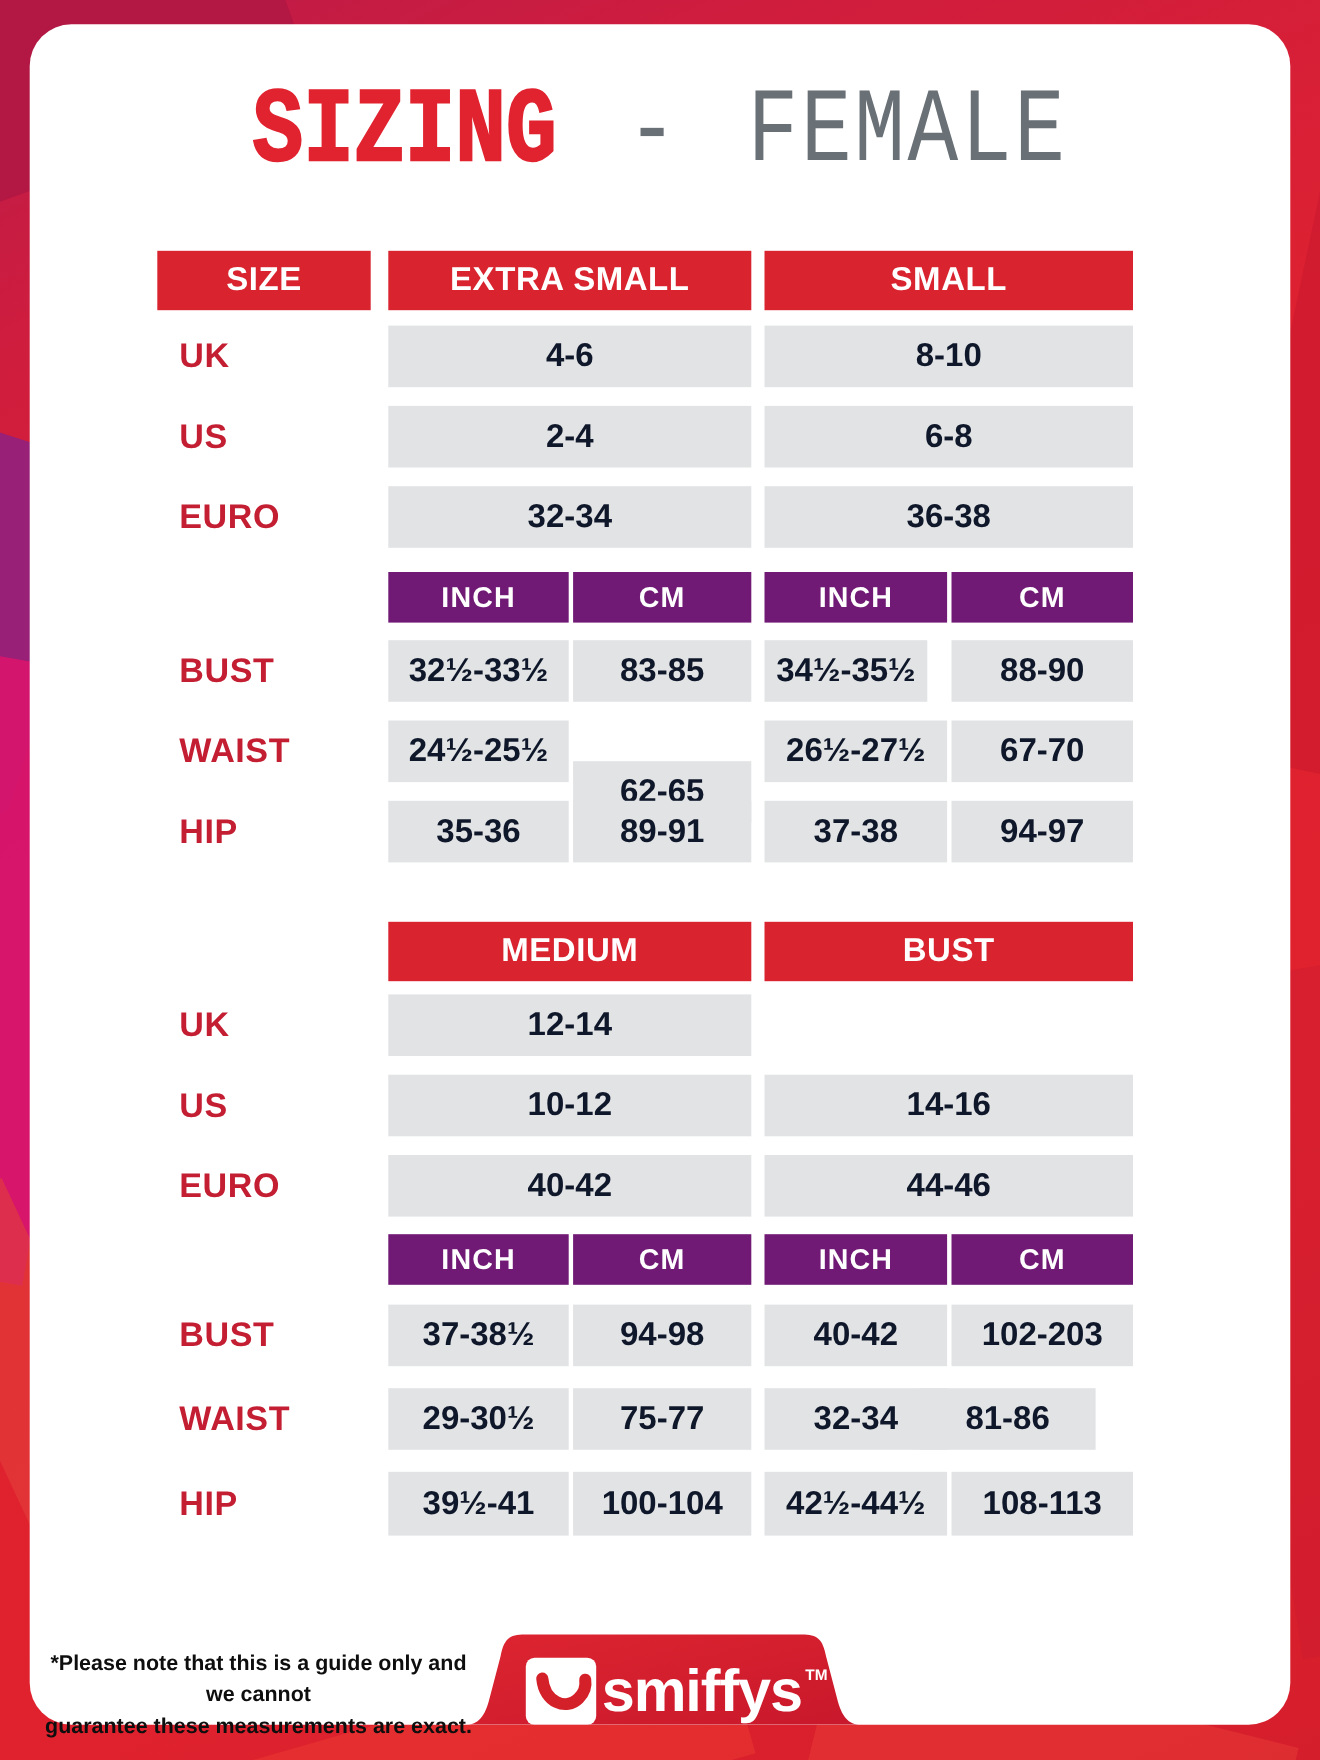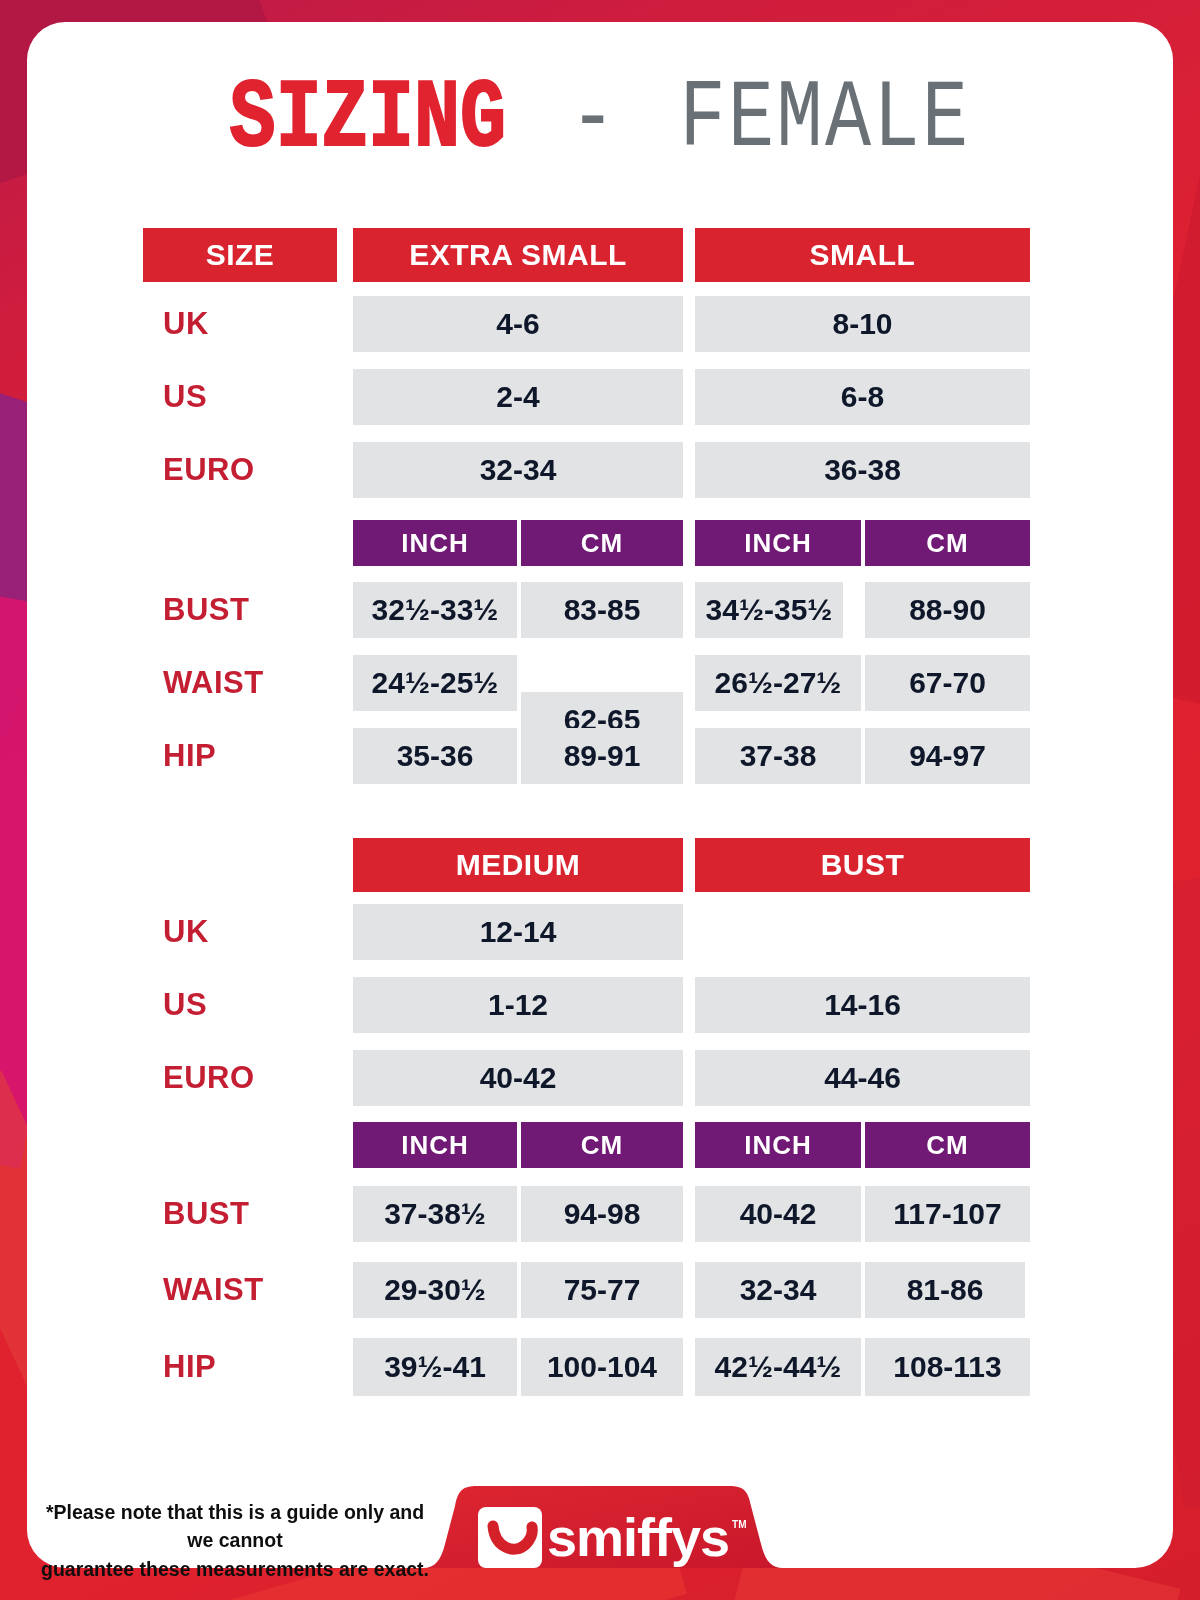--- a/index.html
+++ b/index.html
@@ -34,21 +34,21 @@
   .val-cell{position:absolute;background:#e2e3e4;color:#0f172a;font-weight:bold;font-size:30px;
             display:flex;align-items:center;justify-content:center;}
   .row-label{position:absolute;color:#c41e33;font-weight:bold;font-size:31px;
              display:flex;align-items:center;letter-spacing:.5px;}
   
   .note{position:absolute;left:40px;top:1498px;width:390px;text-align:center;
         font-size:19.5px;font-weight:bold;color:#0e0e0e;line-height:1.45;}
   .tab-svg{position:absolute;left:415px;top:1482px;width:376px;height:86px;}
   .brand{position:absolute;left:547px;top:1506px;color:#ffffff;font-size:54px;font-weight:bold;
          letter-spacing:-1px;z-index:5;white-space:nowrap;}
-  .brand .tm{font-size:10px;font-weight:bold;position:relative;top:-28px;left:3px;letter-spacing:0;}
+  .brand .tm{font-size:14px;font-weight:bold;position:relative;top:-28px;left:3px;letter-spacing:0;}
 </style>
 </head>
 <body>
 
 <div id="page">
 
   <div class="bg"></div>
   <div class="shape sh1"></div>
   <div class="shape sh2"></div>
   <div class="shape sh3"></div>
@@ -107,43 +107,43 @@
   <div class="val-cell" style="left:695px;top:728px;width:166px;height:56px">37-38</div>
   <div class="val-cell" style="left:865px;top:728px;width:165px;height:56px">94-97</div>
 
   <div class="hdr-cell" style="left:353px;top:838px;width:330px;height:54px">MEDIUM</div>
   <div class="hdr-cell" style="left:695px;top:838px;width:335px;height:54px">BUST</div>
 
   <div class="row-label" style="left:163px;top:904px;height:56px">UK</div>
   <div class="val-cell" style="left:353px;top:904px;width:330px;height:56px">12-14</div>
 
   <div class="row-label" style="left:163px;top:977px;height:56px">US</div>
-  <div class="val-cell" style="left:353px;top:977px;width:330px;height:56px">1-12</div>
+  <div class="val-cell" style="left:353px;top:977px;width:330px;height:56px">10-12</div>
   <div class="val-cell" style="left:695px;top:977px;width:335px;height:56px">14-16</div>
 
   <div class="row-label" style="left:163px;top:1050px;height:56px">EURO</div>
   <div class="val-cell" style="left:353px;top:1050px;width:330px;height:56px">40-42</div>
   <div class="val-cell" style="left:695px;top:1050px;width:335px;height:56px">44-46</div>
 
   <div class="unit-cell" style="left:353px;top:1122px;width:164px;height:46px">INCH</div>
   <div class="unit-cell" style="left:521px;top:1122px;width:162px;height:46px">CM</div>
   <div class="unit-cell" style="left:695px;top:1122px;width:166px;height:46px">INCH</div>
   <div class="unit-cell" style="left:865px;top:1122px;width:165px;height:46px">CM</div>
 
   <div class="row-label" style="left:163px;top:1186px;height:56px">BUST</div>
   <div class="val-cell" style="left:353px;top:1186px;width:164px;height:56px">37-38½</div>
   <div class="val-cell" style="left:521px;top:1186px;width:162px;height:56px">94-98</div>
   <div class="val-cell" style="left:695px;top:1186px;width:166px;height:56px">40-42</div>
-  <div class="val-cell" style="left:865px;top:1186px;width:165px;height:56px">117-107</div>
+  <div class="val-cell" style="left:865px;top:1186px;width:165px;height:56px">102-203</div>
 
   <div class="row-label" style="left:163px;top:1262px;height:56px">WAIST</div>
   <div class="val-cell" style="left:353px;top:1262px;width:164px;height:56px">29-30½</div>
   <div class="val-cell" style="left:521px;top:1262px;width:162px;height:56px">75-77</div>
   <div class="val-cell" style="left:695px;top:1262px;width:166px;height:56px">32-34</div>
-  <div class="val-cell" style="left:865px;top:1262px;width:160px;height:56px">81-86</div>
+  <div class="val-cell" style="left:836px;top:1262px;width:160px;height:56px">81-86</div>
 
   <div class="row-label" style="left:163px;top:1338px;height:58px">HIP</div>
   <div class="val-cell" style="left:353px;top:1338px;width:164px;height:58px">39½-41</div>
   <div class="val-cell" style="left:521px;top:1338px;width:162px;height:58px">100-104</div>
   <div class="val-cell" style="left:695px;top:1338px;width:166px;height:58px">42½-44½</div>
   <div class="val-cell" style="left:865px;top:1338px;width:165px;height:58px">108-113</div>
 
   <div class="note">
     <div>*Please note that this is a guide only and we cannot</div>
     <div>guarantee these measurements are exact.</div>

